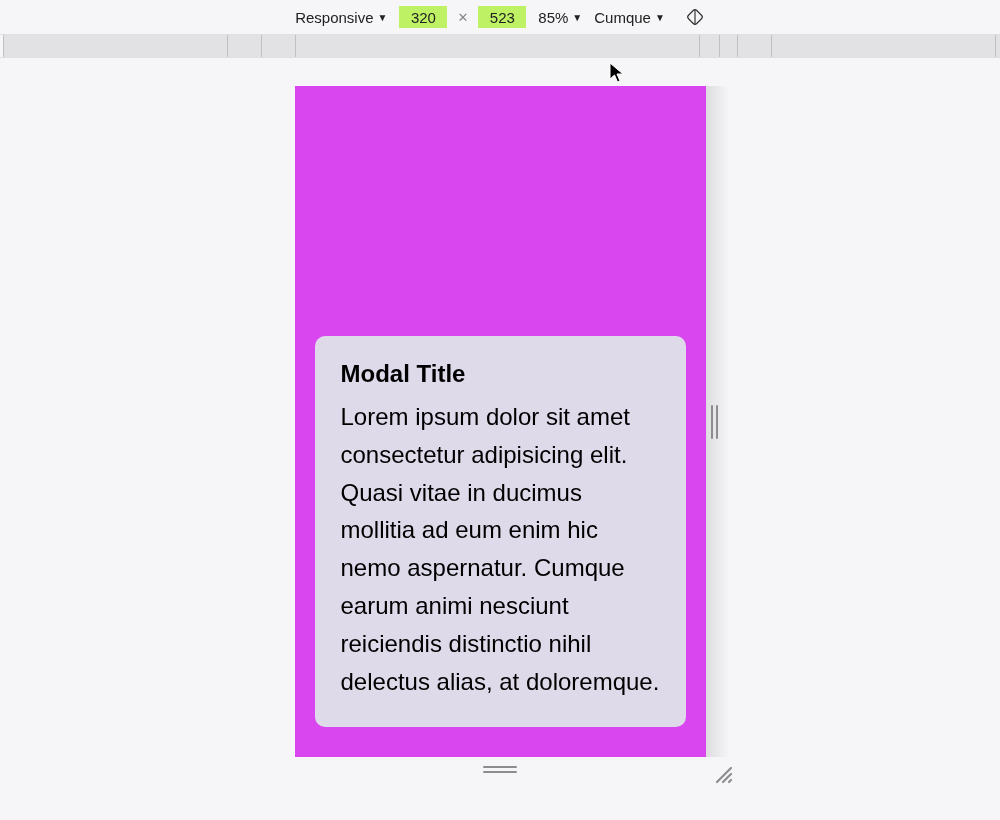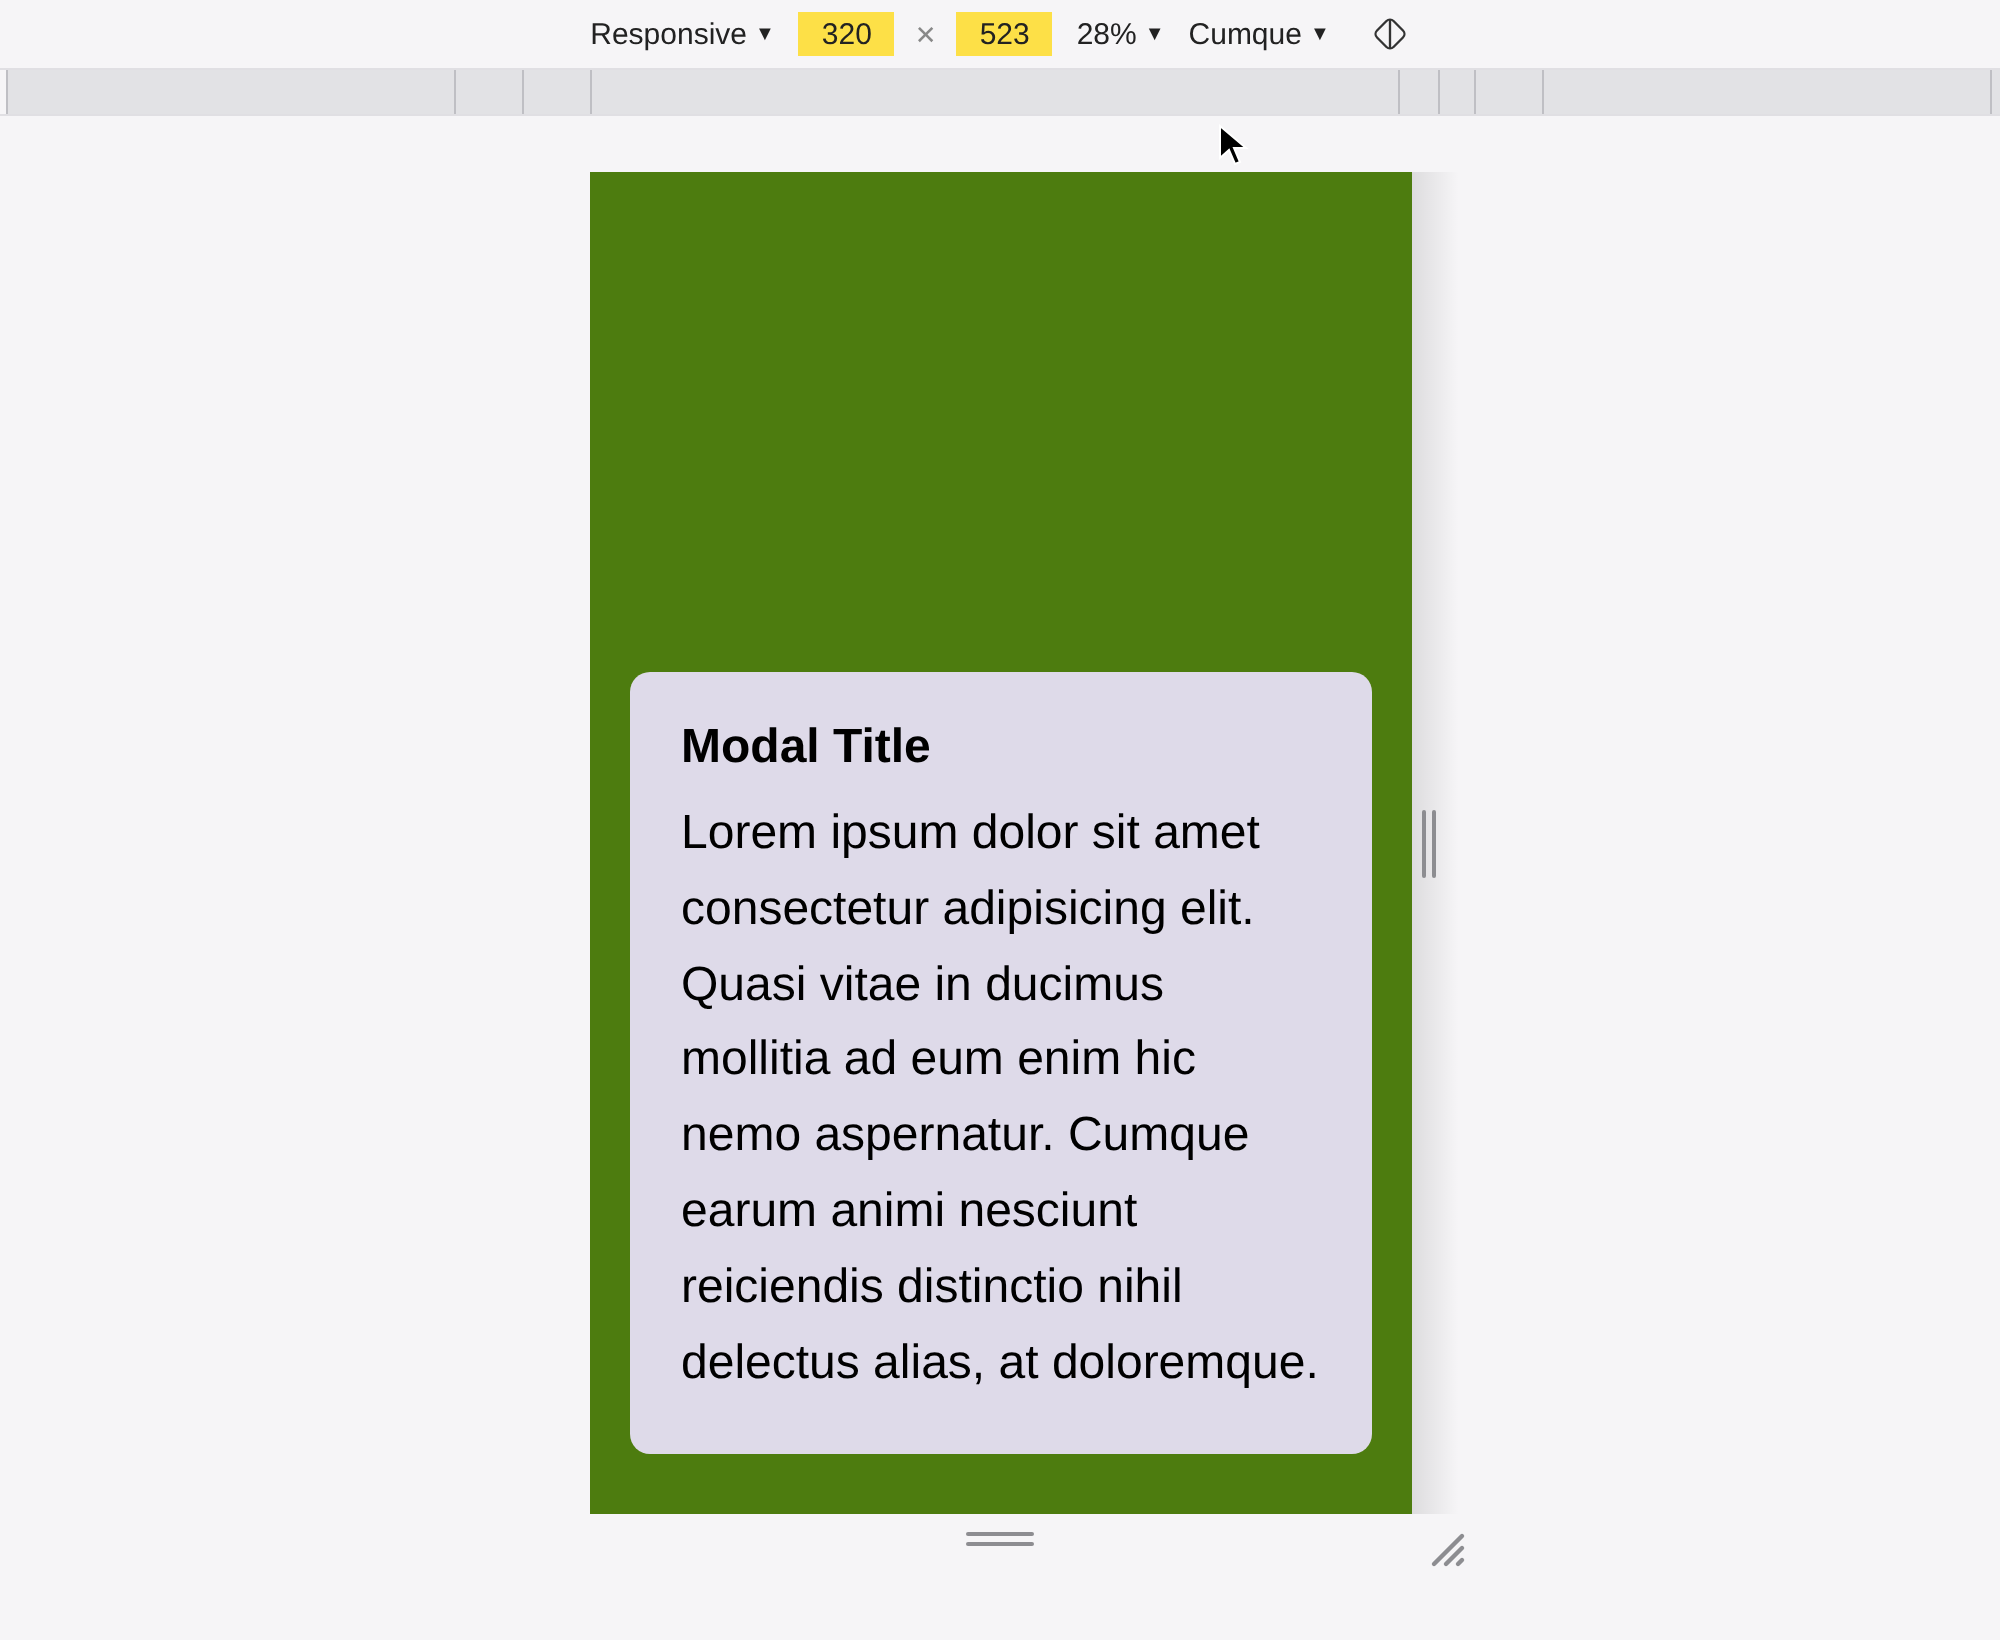--- a/index.html
+++ b/index.html
@@ -18,21 +18,21 @@
       justify-content: center;
       gap: 12px;
       font-size: 15px;
       color: #222;
       background: #f6f5f7;
     }
     .toolbar .dd { cursor: pointer; display: inline-flex; align-items: center; gap: 4px; }
     .toolbar .dd .caret { font-size: 10px; }
     .toolbar .dims { display: flex; align-items: center; gap: 10px; }
     .toolbar .dims .num {
-      background: #fde047;
+      background: #bef264;
       border: none;
       text-align: center;
       width: 48px;
       height: 22px;
       font-size: 15px;
       color: #222;
       outline: none;
     }
     .toolbar .dims .x { color: #888; font-size: 13px; }
     .rotate-icn { margin-left: 8px; display: inline-flex; }
@@ -57,21 +57,21 @@
       align-items: flex-start;
       justify-content: center;
     }
     .device-wrap {
       position: relative;
       margin-top: 28px;
     }
     .viewport {
       width: 411px;
       height: 671px;
-      background: #4d7c0f;
+      background: #d946ef;
       position: relative;
       overflow: hidden;
     }
     .modal {
       position: absolute;
       left: 20px;
       right: 20px;
       bottom: 30px;
       background: #dedae9;
       border-radius: 10px;
@@ -150,21 +150,21 @@
   <span class="dd">
     <span>Responsive</span>
     <span class="caret">▼</span>
   </span>
   <span class="dims">
     <input class="num" value="320" style="">
     <span class="x">✕</span>
     <input class="num" value="523" style="">
   </span>
   <span class="dd">
-    <span>28%</span>
+    <span>85%</span>
     <span class="caret">▼</span>
   </span>
   <span class="dd">
     <span>Cumque</span>
     <span class="caret">▼</span>
   </span>
   <span class="rotate-icn">
     <svg viewBox="0 0 24 24">
         <rect x="5" y="5" width="14" height="14" rx="3" transform="rotate(45 12 12)"></rect>
         <line x1="12" y1="3" x2="12" y2="21"></line>

